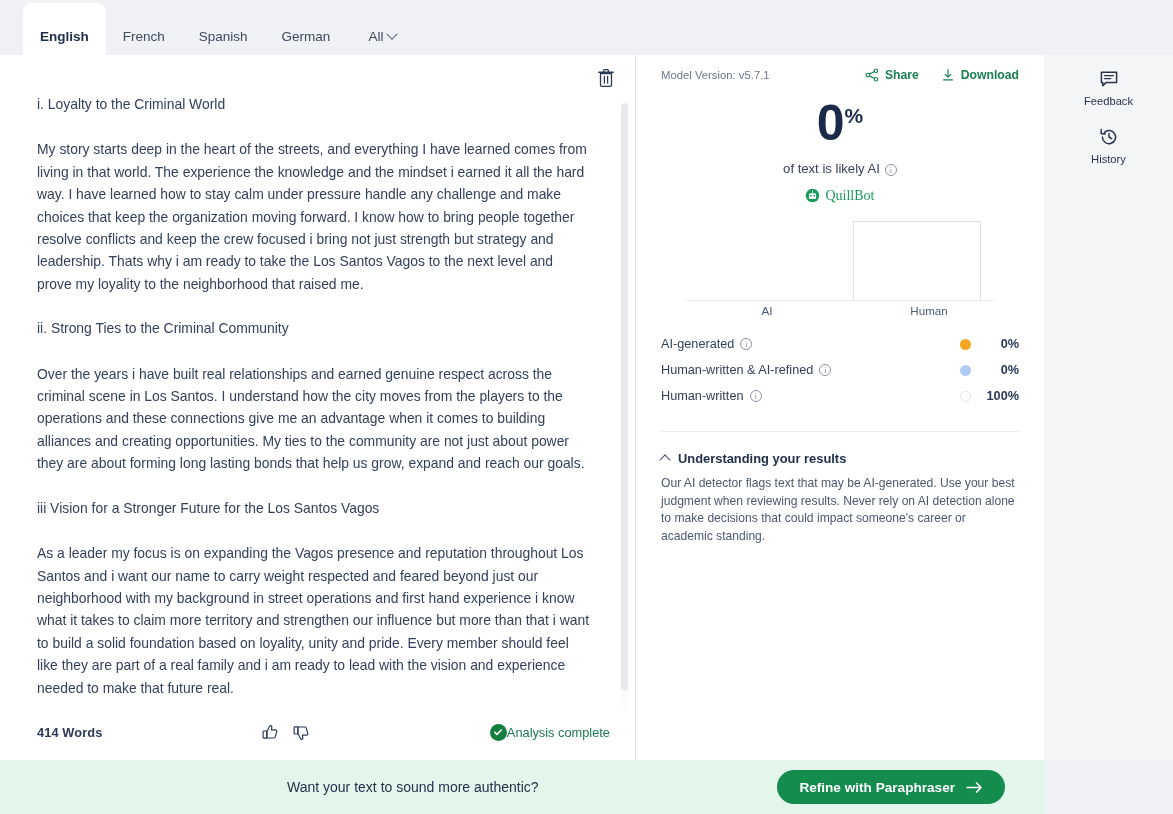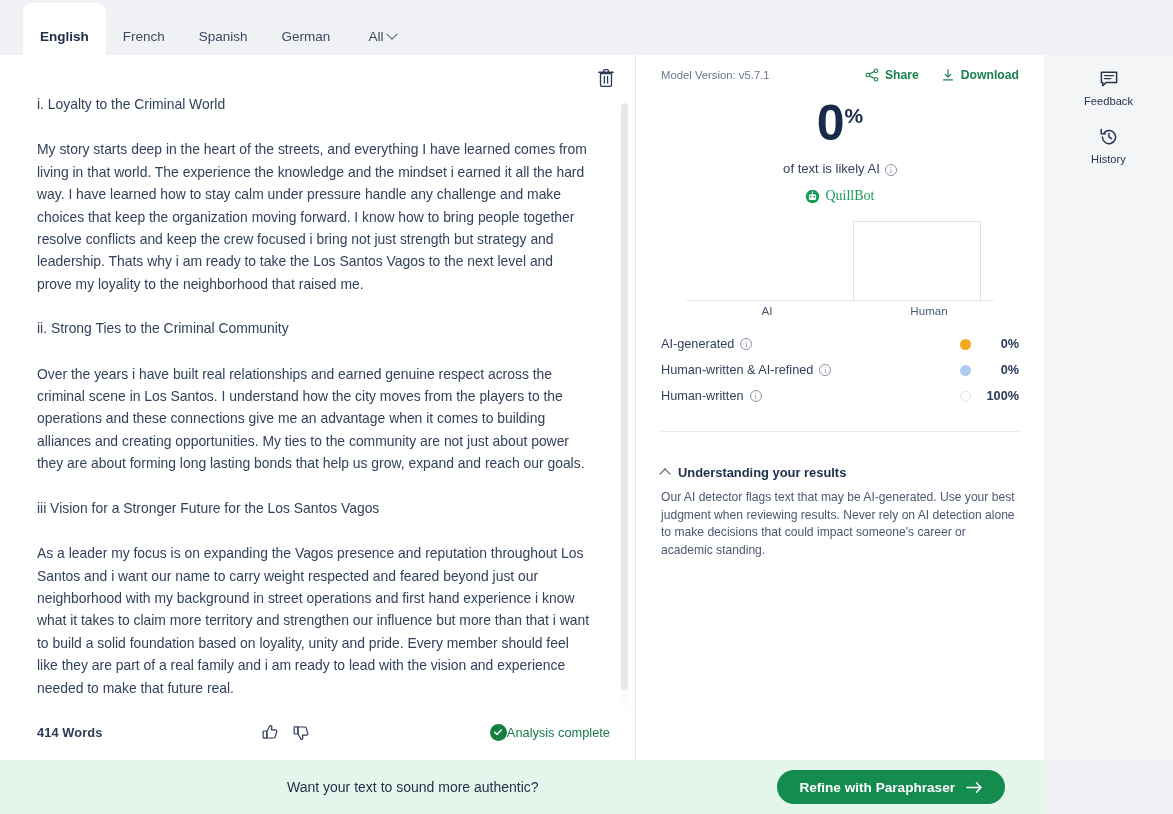--- a/index.html
+++ b/index.html
@@ -191,21 +191,21 @@
   }
   .info {
     display: inline-flex; width: 12px; height: 12px;
     border: 1.1px solid #8a94a6; border-radius: 50%;
     font-size: 8.5px; line-height: 10px; justify-content: center;
     color: #8a94a6; font-family: "Liberation Serif", serif; cursor: pointer;
   }
 
   .brand {
     margin-top: 12px;
-    display: flex; align-items: center; justify-content: center; gap: 5px;
+    display: flex; justify-content: center; gap: 5px;
   }
   .brand-name { color: #189b58; font-size: 14px; font-family: "Liberation Serif", serif; }
 
   
   .chart {
     margin-top: 17px;
     height: 96px;
     position: relative;
     padding: 0 25px;
   }
@@ -241,21 +241,21 @@
     font-size: 12.7px; color: #33415c;
   }
   .lname { display: flex; align-items: center; gap: 6px; }
   .ldot { width: 11px; height: 11px; border-radius: 50%; margin-left: auto; }
   .ldot.ring { border: 1.6px solid #e2e5ea; background: transparent; }
   .lval { width: 48px; text-align: right; font-size: 12.7px; color: #2b3a57; font-weight: bold; }
 
   .hr { height: 1px; background: #e8eaee; margin-top: 22px; }
 
   .understand {
-    margin-top: 33px;
+    margin-top: 19px;
     display: flex; align-items: center; gap: 9px;
     cursor: pointer;
   }
   .caret {
     width: 8px; height: 8px;
     border-left: 1.5px solid #44506b;
     border-top: 1.5px solid #44506b;
     transform: rotate(45deg);
     margin-top: 3px;
   }

